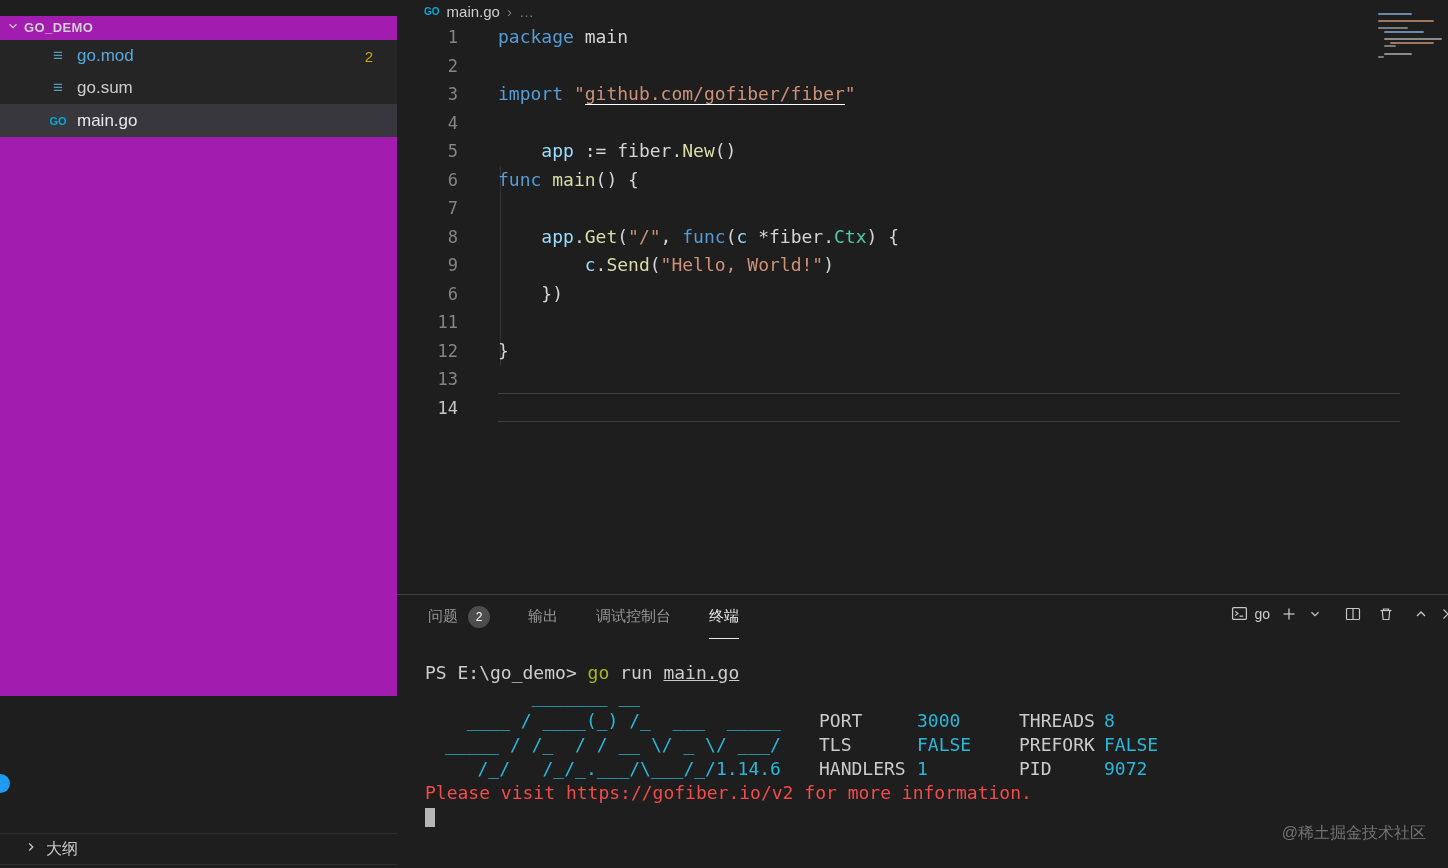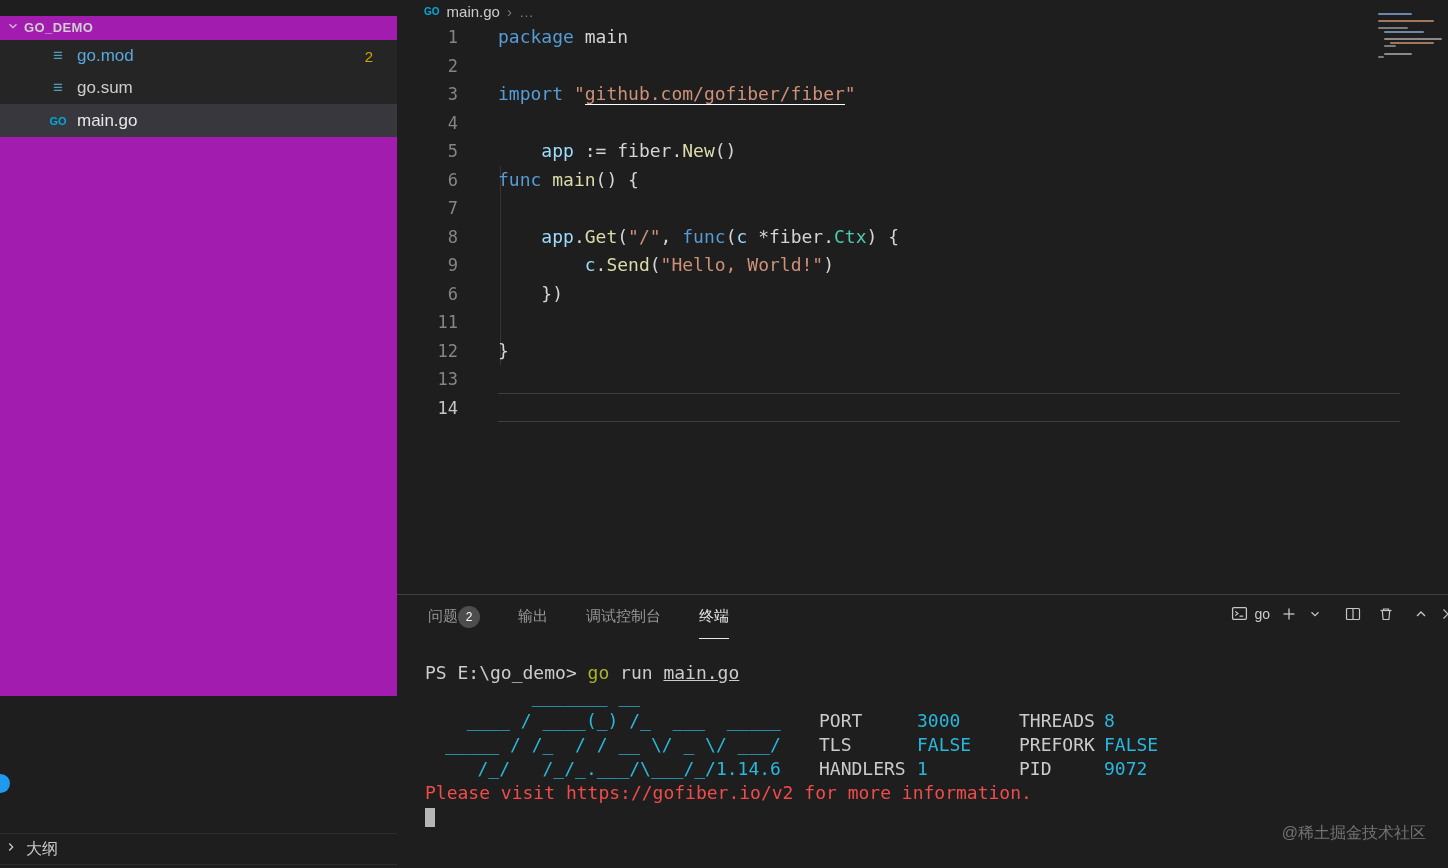--- a/index.html
+++ b/index.html
@@ -19,21 +19,21 @@
   .sb-row .ficon { width:20px; text-align:center; font-size:17px; color:#519aba; }
   .sb-row .go-glyph { color:#00acd7; font-weight:bold; font-size:11px; letter-spacing:0; }
   .row-mod { top:24px; background:#252526; }
   .row-mod .fname { color:#58a8dc; }
   .row-sum { top:56px; background:#252526; }
   .row-main { top:88px; height:33px; background:#37373d; }
   .row-main .fname { color:#e8e8e8; }
   .sb-badge { position:absolute; right:24px; color:#cca700; font-size:15px; }
   .sb-section { position:absolute; left:0; width:100%; height:31px;
     border-top:1px solid #2e2e2e; display:flex; align-items:center;
-    padding-left:4px; gap:8px; font-size:16px; color:#c8c8c8; }
+    padding-left:24px; gap:8px; font-size:16px; color:#c8c8c8; }
   .sec-outline { top:817px; }
   .sec-timeline { top:848px; }
   .annotation-dot { position:absolute; left:-9px; top:774px; width:19px; height:19px;
     border-radius:50%; background:#1e9bf0; z-index:40; }
 
   
   .editor { position:absolute; left:397px; top:0; width:1051px; height:594px;
     background:#1e1e1e; }
   .breadcrumb { position:absolute; left:0; top:0; height:22px; display:flex;
     align-items:center; padding-left:27px; gap:7px; font-size:15px; color:#cccccc; }
@@ -59,21 +59,21 @@
   .indent-guide { position:absolute; left:103px; top:166px; width:1px; height:199px;
     background:#343434; }
   .minimap { position:absolute; right:2px; top:13px; width:68px; height:48px; }
   .mm-line { height:2px; margin-bottom:1.6px; border-radius:1px; }
 
   
   .panel { position:absolute; left:397px; top:594px; width:1051px; height:274px;
     background:#1e1e1e; border-top:1px solid #404040; }
   .tabs { position:absolute; left:0; top:0; height:44px; display:flex;
     align-items:stretch; padding-left:31px; gap:38px; }
-  .tab { display:flex; align-items:center; font-size:15px; color:#969696;
+  .tab { display:flex; align-items:center; gap:10px; font-size:15px; color:#969696;
     border-bottom:1px solid transparent; cursor:pointer; }
   .tab.active { color:#e7e7e7; border-bottom-color:#e7e7e7; }
   .tab-badge { width:22px; height:22px; border-radius:50%; background:#4d4d4d;
     color:#ffffff; font-size:12px; display:flex; align-items:center; justify-content:center; }
   .ptoolbar { position:absolute; right:0; top:10px; display:flex; align-items:center;
     gap:11px; padding-right:2px; color:#c5c5c5; }
   .ptoolbar svg { display:block; }
   .profile { display:flex; align-items:center; gap:6px; font-size:14px; color:#cccccc; }
   .tb-close { margin-right:-10px; }
 

